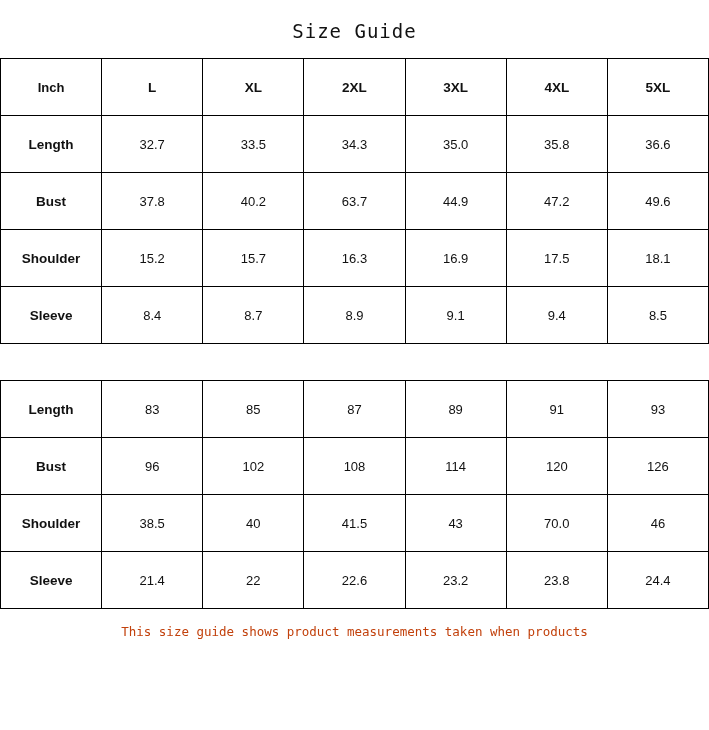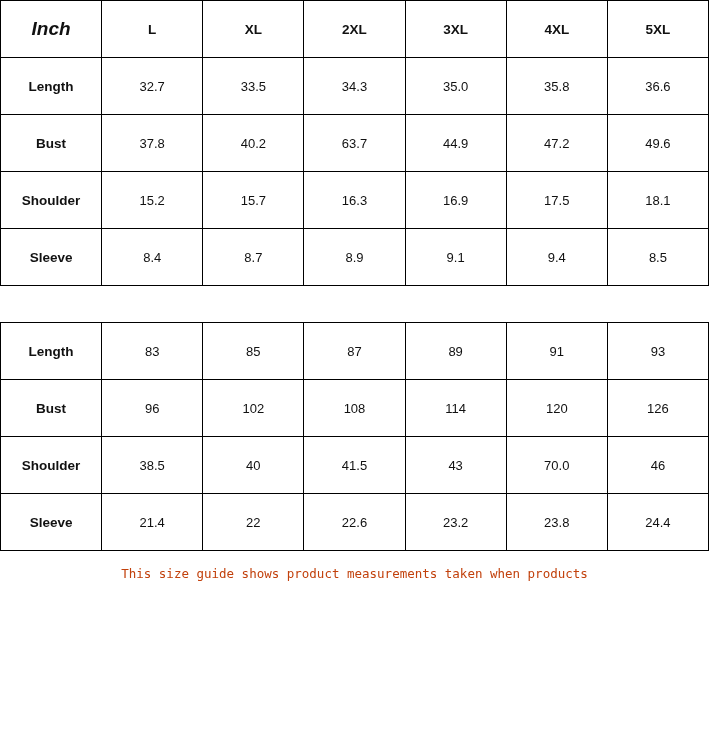--- a/index.html
+++ b/index.html
@@ -39,22 +39,21 @@
     border: 1px solid #000000;
     text-align: center;
     vertical-align: middle;
     font-size: 13px;
     color: #111111;
     height: 56px;
     padding: 0;
   }
   table.size-table td.hdr-unit {
     font-weight: bold;
-    font-size: 19px;
-    font-style: italic;
+    font-size: 13px;
   }
   table.size-table td.hdr-size {
     font-weight: bold;
     font-size: 13.5px;
   }
   table.size-table td.row-label {
     font-weight: bold;
     font-size: 13.5px;
   }
   table.size-table td.val {
@@ -78,20 +77,21 @@
   }
   .footnote-line {
     display: block;
   }
 </style>
 </head>
 <body>
 
 <div class="page">
 
+  <div class="title">Size Guide</div>
 
   <table class="size-table">
     <tbody>
       <tr>
         <td class="hdr-unit">Inch</td>
         <td class="hdr-size">L</td>
         <td class="hdr-size">XL</td>
         <td class="hdr-size">2XL</td>
         <td class="hdr-size">3XL</td>
         <td class="hdr-size">4XL</td>

